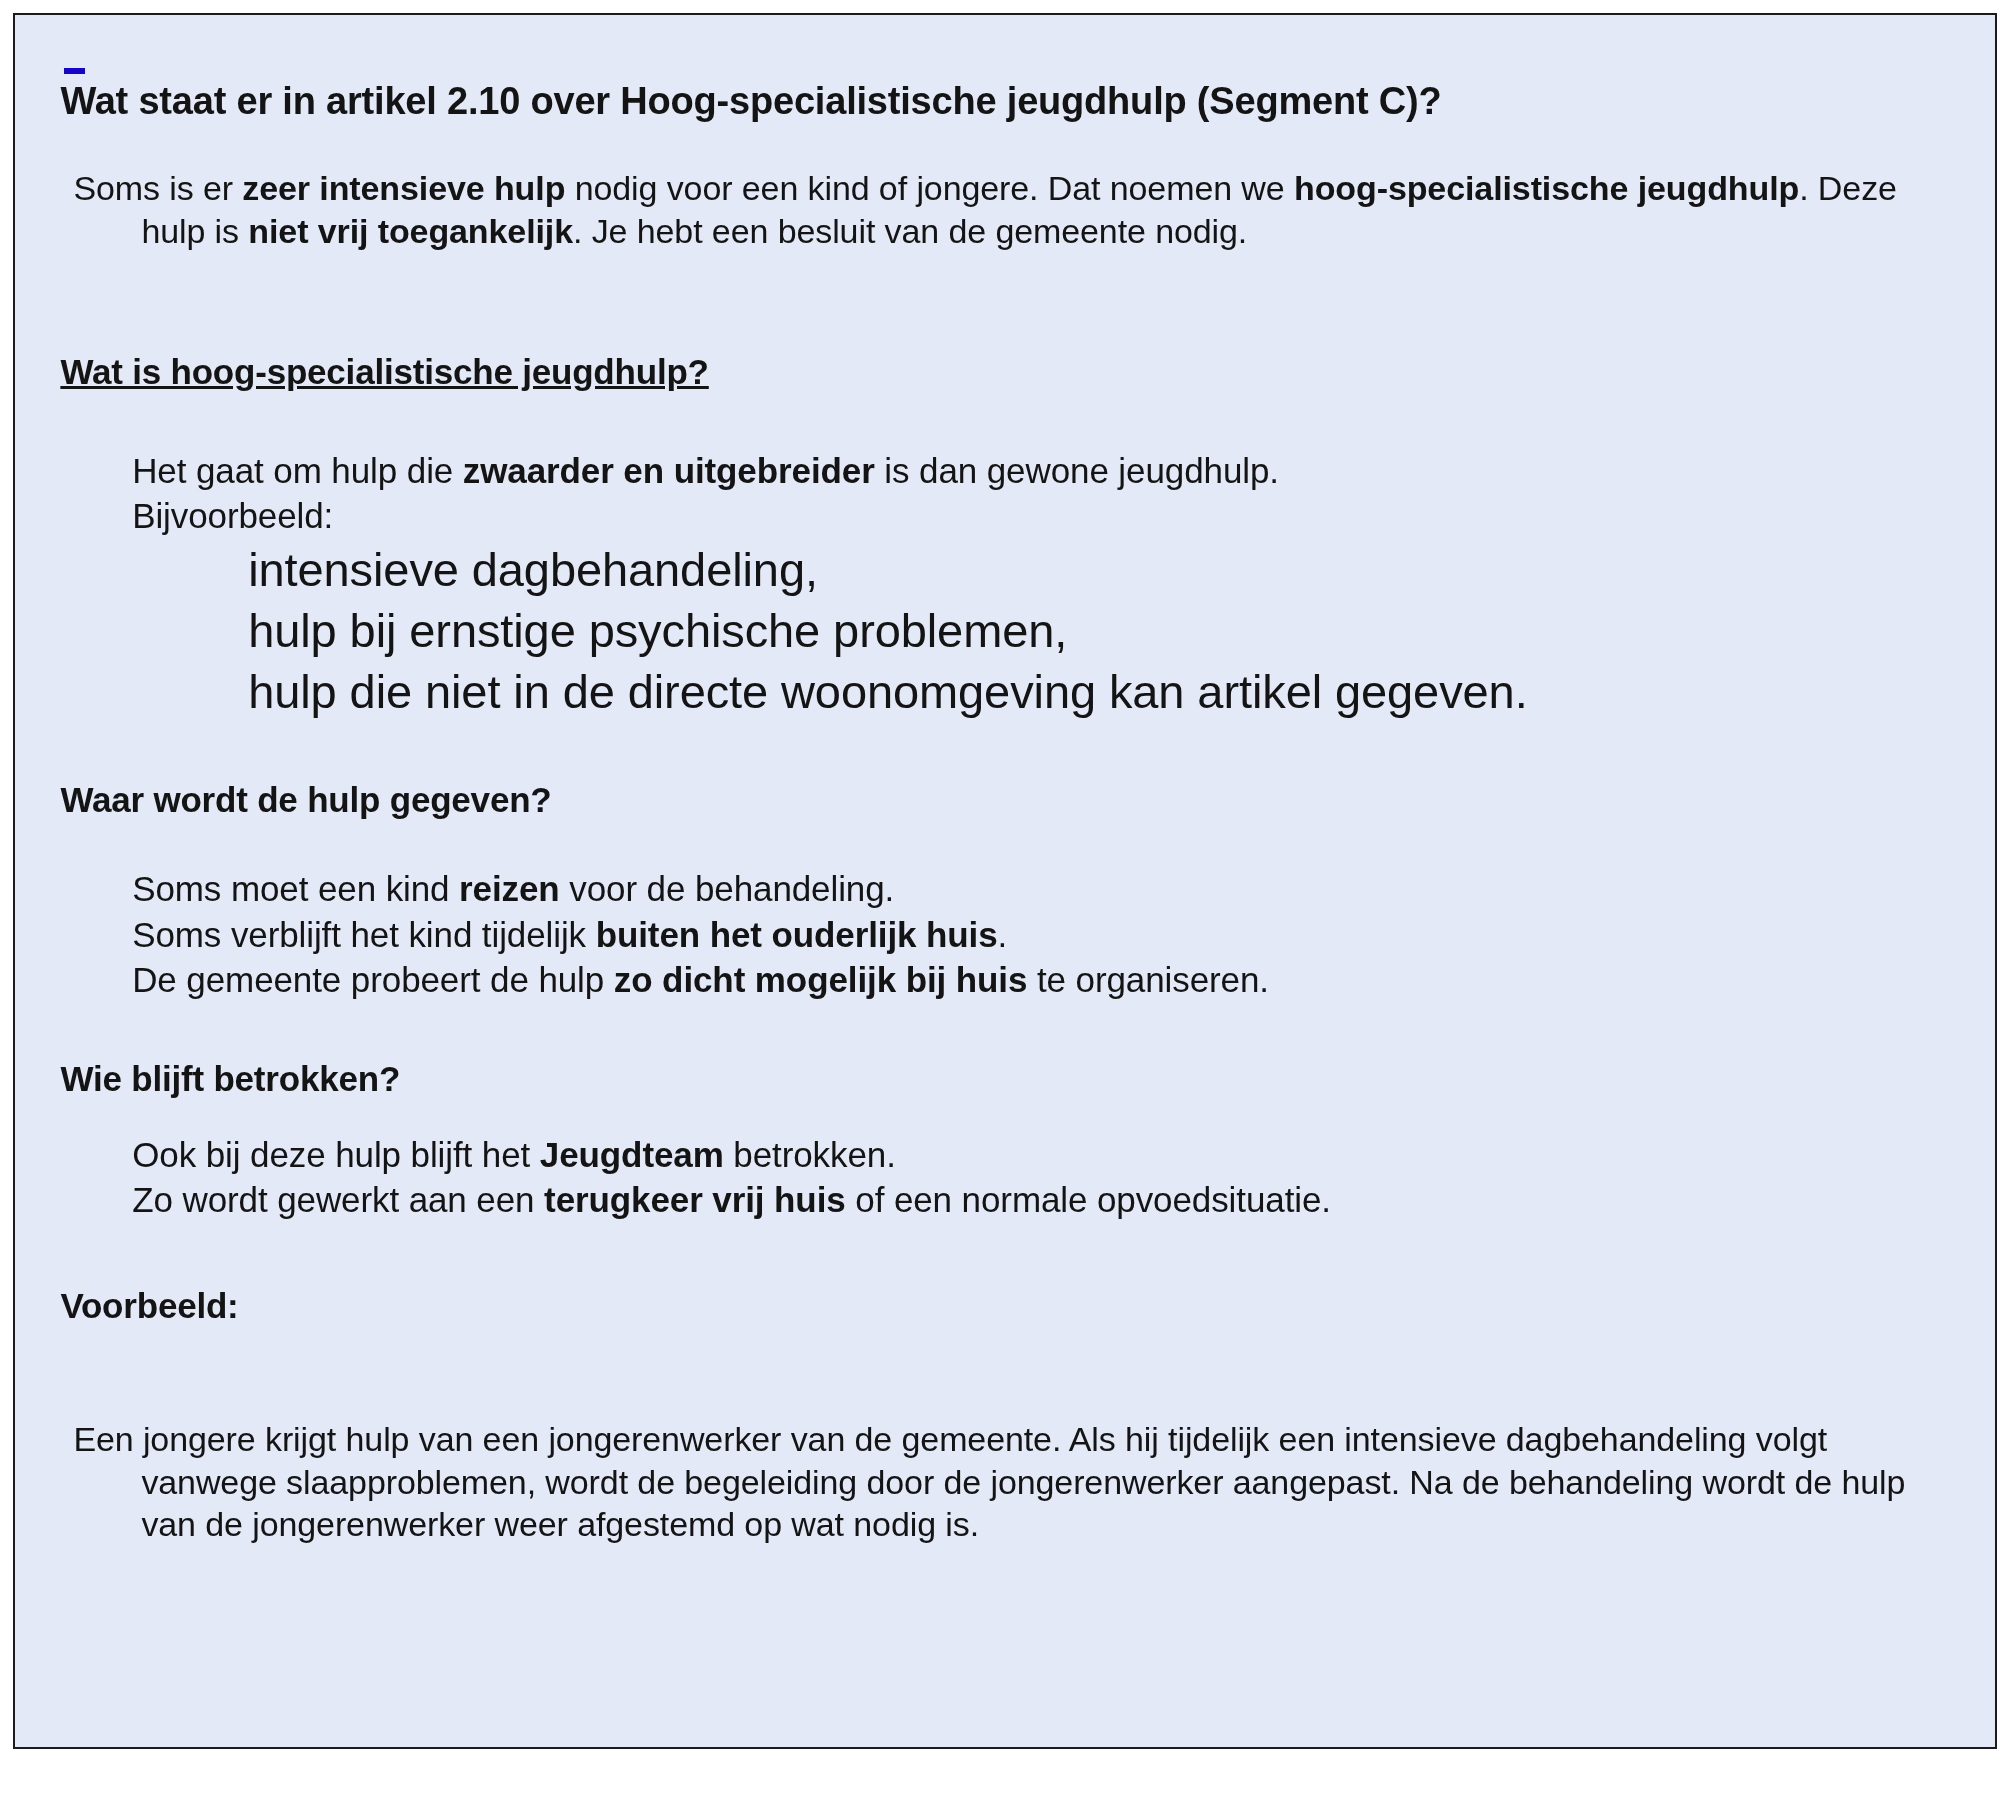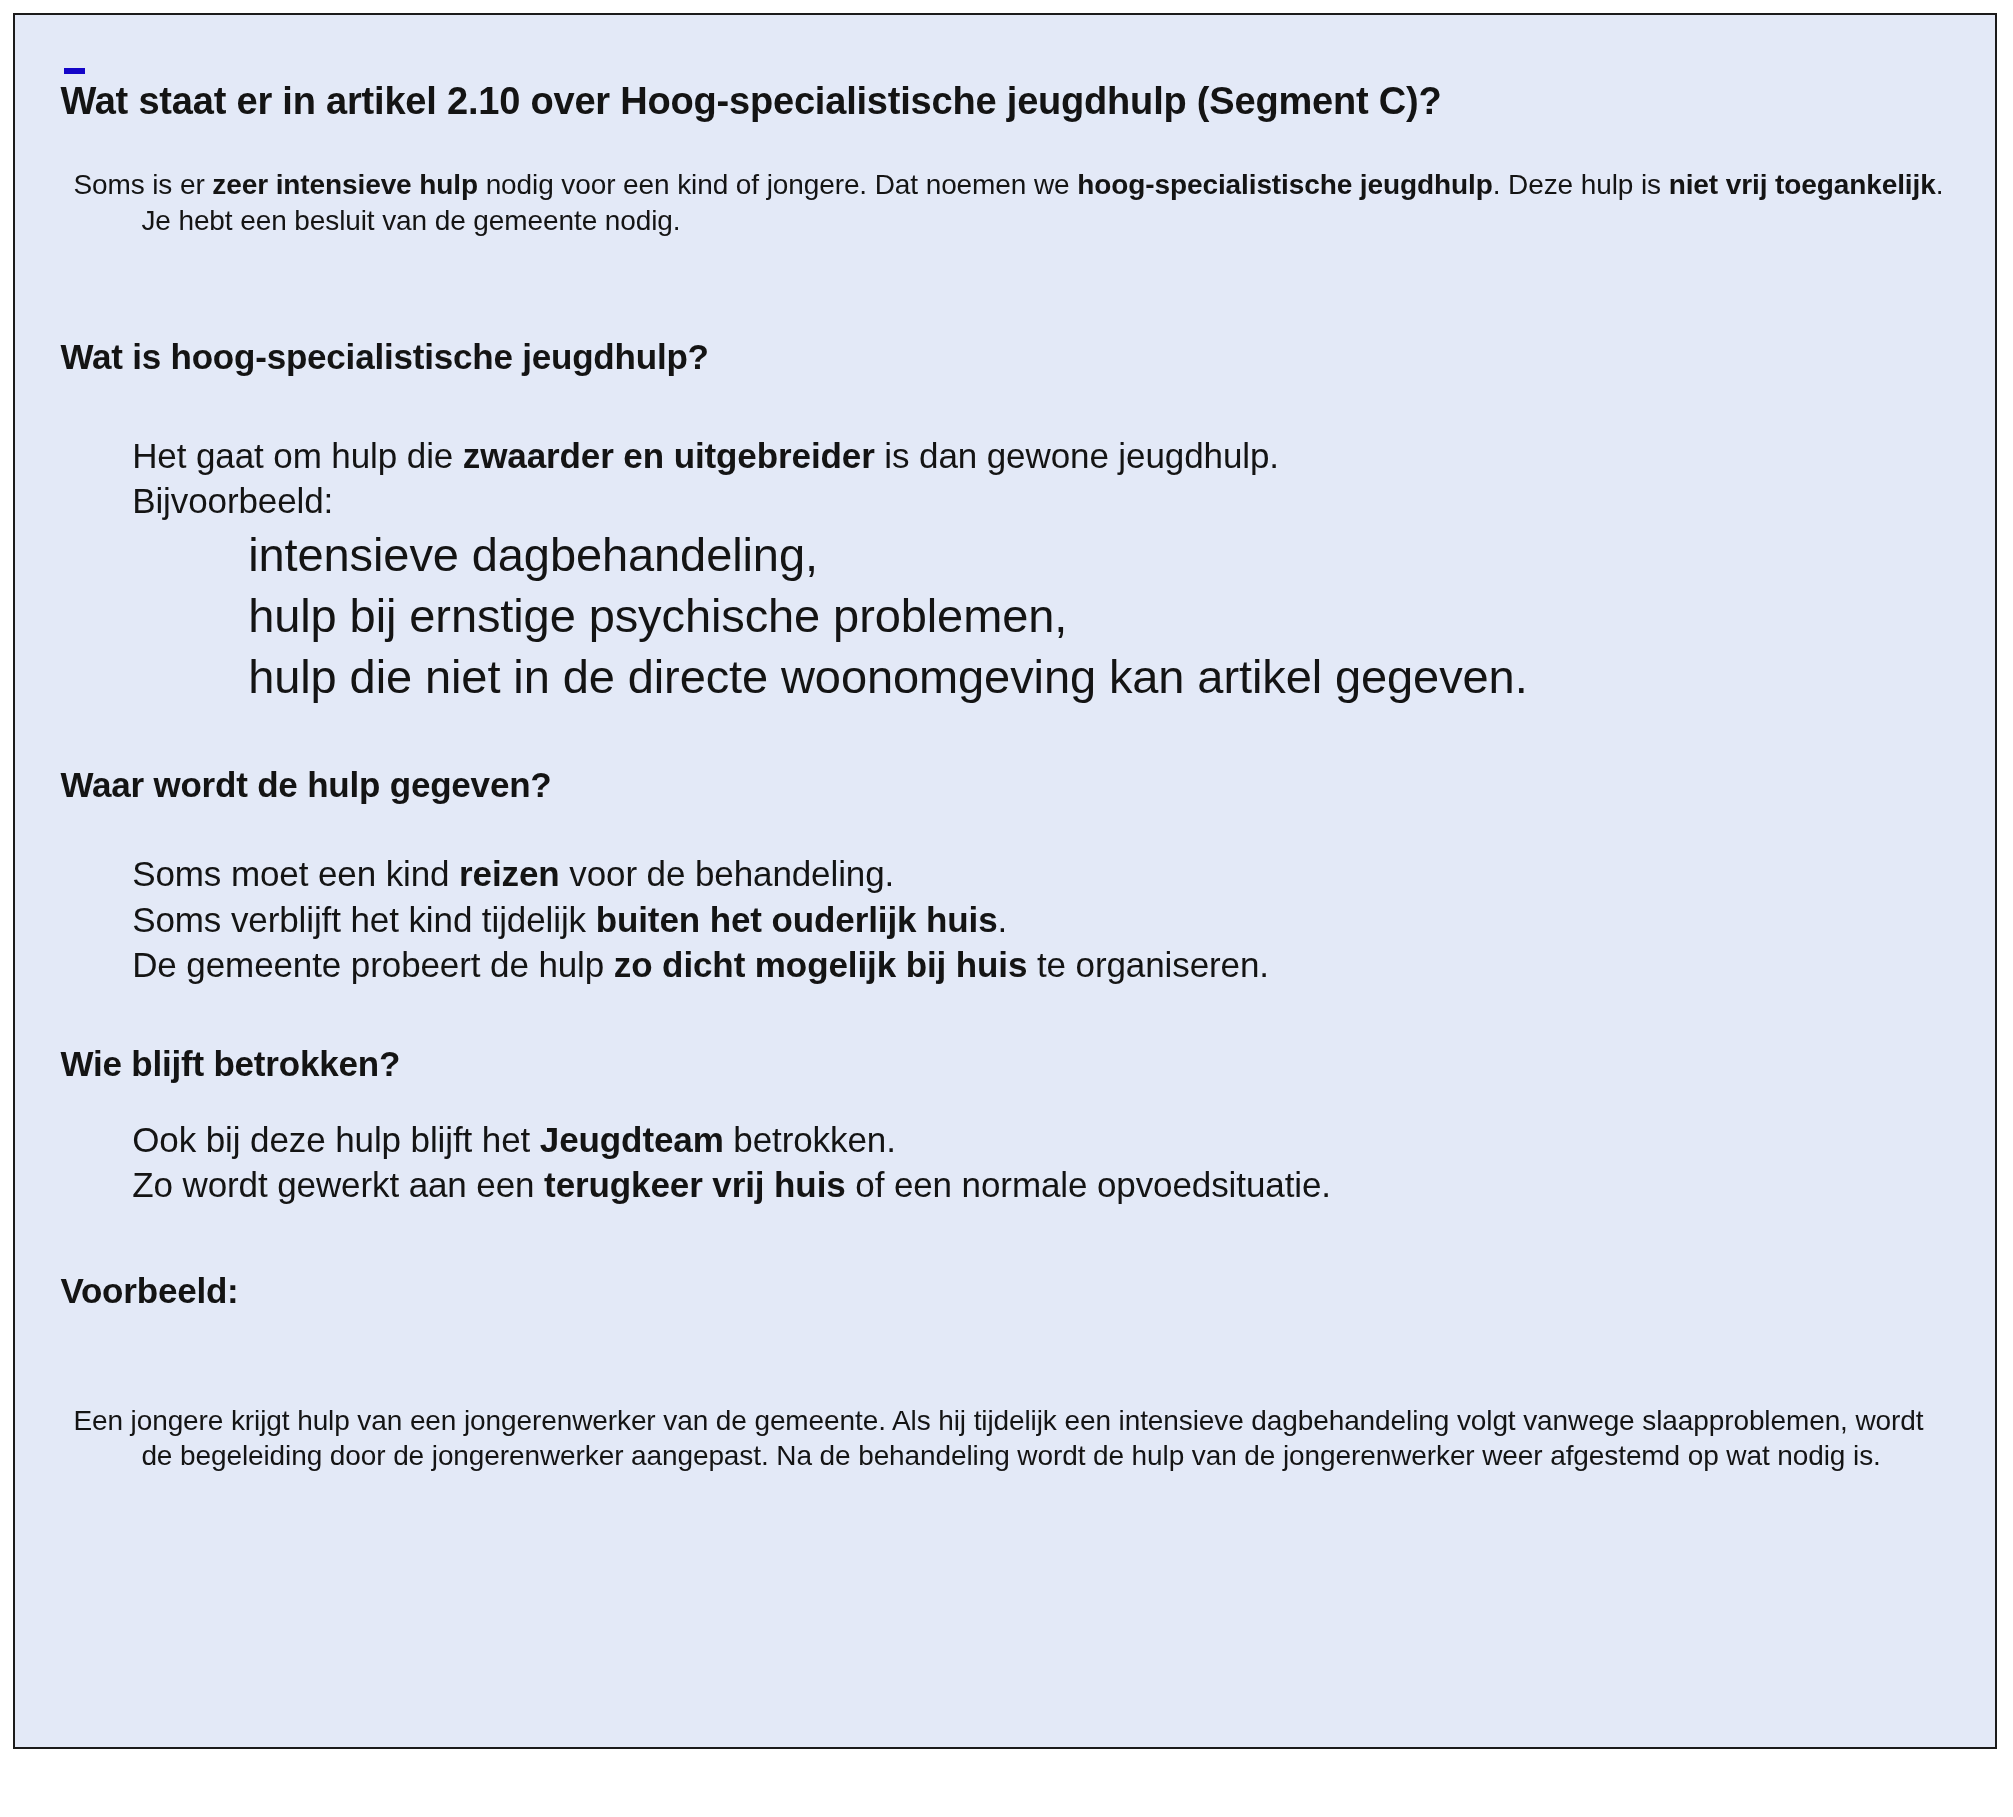--- a/index.html
+++ b/index.html
@@ -37,21 +37,21 @@
   }
   .title {
     font-size: 38px;
     font-weight: bold;
     color: #141414;
     letter-spacing: -0.2px;
     margin: 5.7px 0 0 13.2px;
     line-height: 1.12;
   }
   .para {
-    font-size: 28px;
+    font-size: 34px;
     color: #141414;
     line-height: 1.26;
     margin: 0;
     padding-left: 81px;
     text-indent: -68px;
     letter-spacing: -0.1px;
   }
   .para.intro {
     margin: 45px 0 0 13.2px;
   }
@@ -60,21 +60,21 @@
     padding-right: 11.4px;
   }
   .heading {
     font-size: 35px;
     font-weight: bold;
     color: #141414;
     margin: 0 0 0 13.2px;
     line-height: 1.2;
     letter-spacing: -0.2px;
   }
-  .heading.h-what   { margin-top: 98px; }
+  .heading.h-what   { margin-top: 98px; text-decoration: underline; }
   .heading.h-where  { margin-top: 57px; }
   .heading.h-who    { margin-top: 55px; }
   .heading.h-example{ margin-top: 62px; }
 
   .body-line {
     font-size: 35px;
     color: #141414;
     line-height: 1.30;
     margin: 0 0 0 85px;
     letter-spacing: -0.1px;

